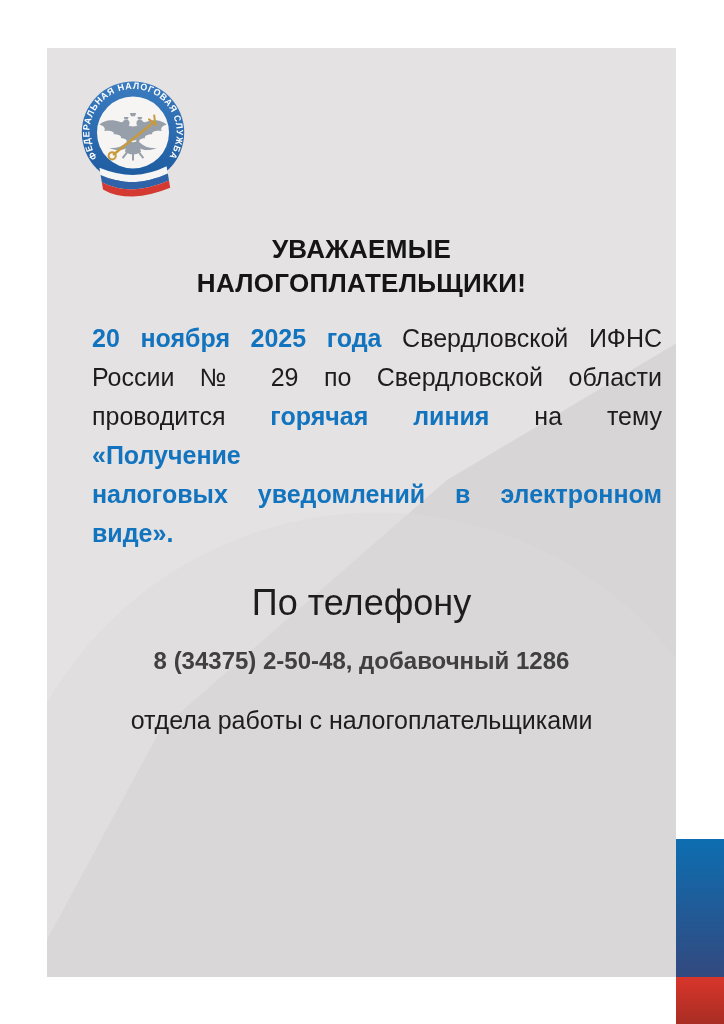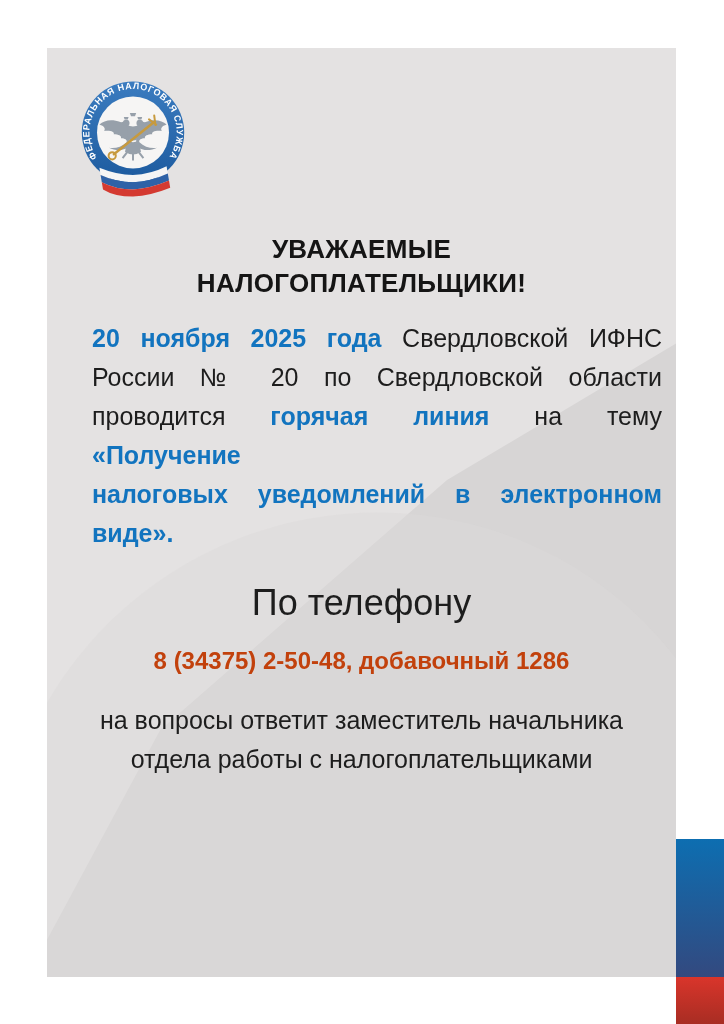--- a/index.html
+++ b/index.html
@@ -35,21 +35,21 @@
     font-weight:bold;font-size:26px;line-height:34px;letter-spacing:.3px;
   }
   .para{
     margin:19px 14px 0 45px;
     font-size:25px;line-height:39px;color:#1d1d1d;
   }
   .jline{display:block;text-align:justify;text-align-last:justify;text-justify:inter-word;}
   .accent{color:#1274bf;font-weight:bold;}
   .center{text-align:center;padding:0 20px;}
   .intro{margin-top:29px;font-size:36px;color:#1d1d1d;}
-  .phone{margin-top:23px;font-size:24px;font-weight:bold;color:#c2410c;}
+  .phone{margin-top:23px;font-size:24px;font-weight:bold;color:#404040;}
   .hours{margin-top:24px;font-size:24px;font-weight:bold;color:#1274bf;}
   .resp{margin-top:26px;font-size:25px;line-height:39px;color:#1d1d1d;}
   .nameline{margin-top:19px;font-size:24px;font-weight:bold;color:#1274bf;}
   .nameline .dot{color:#1d1d1d;}
   .stripe-blue{
     position:absolute;left:676px;top:839px;width:48px;height:138px;
     background:linear-gradient(#0d6eb1,#33497f);
   }
   .stripe-red{
     position:absolute;left:676px;top:977px;width:48px;height:47px;
@@ -105,30 +105,29 @@
       </svg>
     </div>
 
     <div class="title">
       <div>УВАЖАЕМЫЕ</div>
       <div>НАЛОГОПЛАТЕЛЬЩИКИ!</div>
     </div>
 
     <div class="para">
       <span class="jline"><span class="accent">20 ноября 2025 года</span><span> Свердловской ИФНС</span></span>
-      <span class="jline"><span>России № 20 по Свердловской области</span></span>
+      <span class="jline"><span>России № 29 по Свердловской области</span></span>
       <span class="jline"><span>проводится </span><span class="accent">горячая линия</span><span> на тему </span><span class="accent">«Получение</span></span>
       <span class="jline"><span class="accent">налоговых уведомлений в электронном виде».</span></span>
     </div>
 
     <div class="center intro">По телефону</div>
     <div class="center phone">8 (34375) 2-50-48, добавочный 1286</div>
 
     <div class="center resp">
-      <div>на вопросы ответит заместитель начальника</div>
       <div>отдела работы с налогоплательщиками</div>
     </div>
 
   </div>
 </div>
 
 <div class="stripe-blue"></div>
 <div class="stripe-red"></div>
 
 </body></html>

